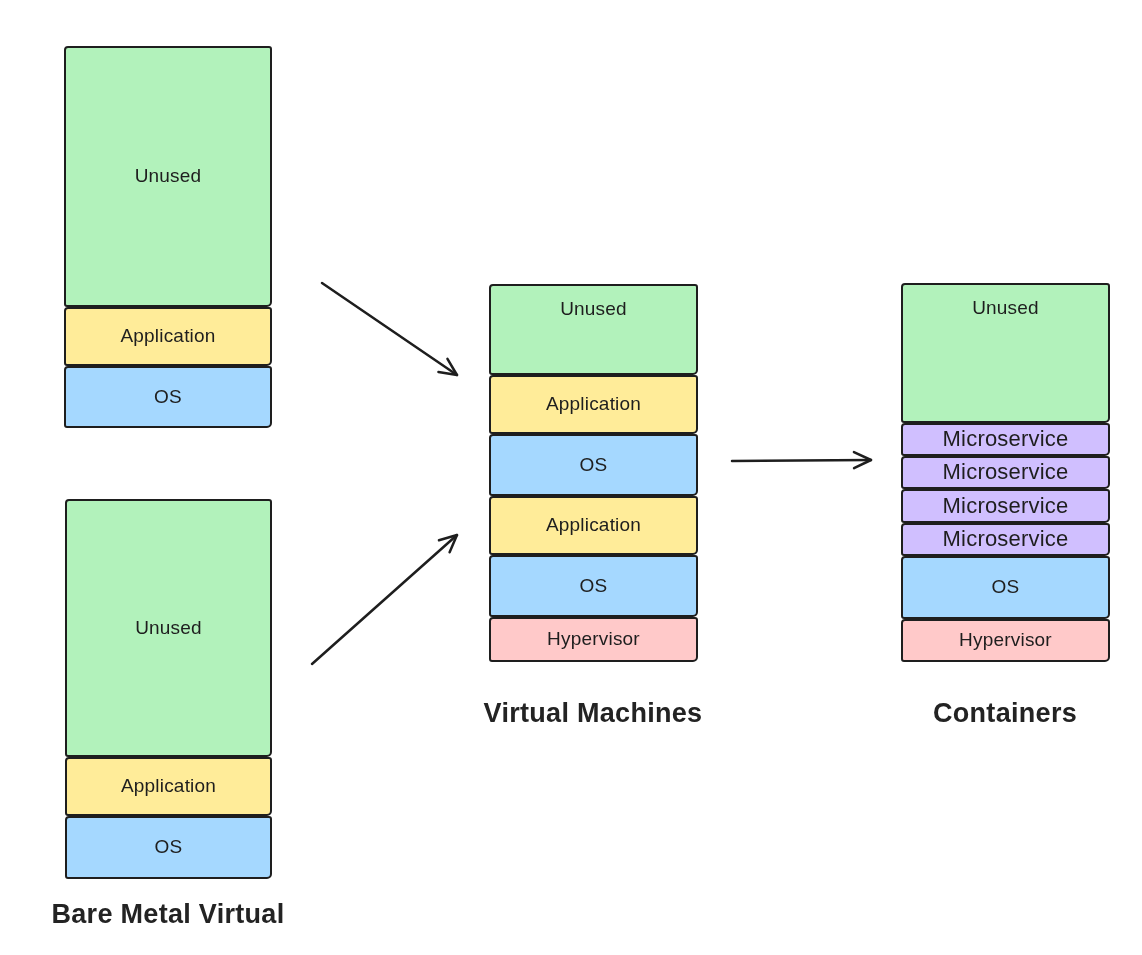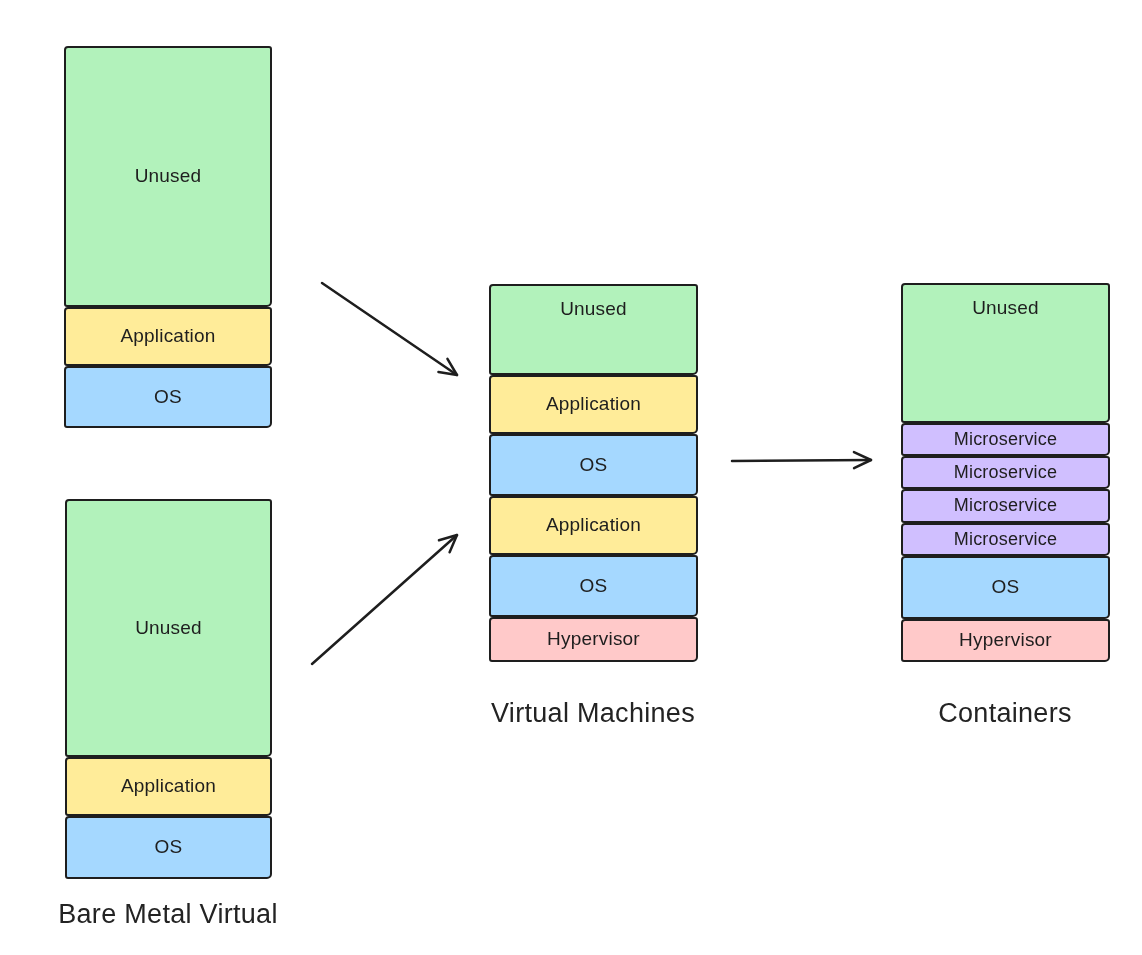--- a/index.html
+++ b/index.html
@@ -14,26 +14,26 @@
   .stack{position:absolute;display:flex;flex-direction:column;border-radius:7px;}
   .seg{
     box-sizing:border-box;
     border:2px solid #1e1e1e;
     border-radius:4px 3px 5px 3px;
     display:flex;align-items:center;justify-content:center;
     font-size:19px;line-height:1.1;
     letter-spacing:.2px;
   }
   .seg--top{align-items:flex-start;padding-top:13px;}
-  .seg--sm{font-size:18px;}
+  .seg--sm{font-size:22px;}
   .caption{
     position:absolute;
     text-align:center;
     font-size:27px;
-    font-weight:400;
+    font-weight:700;
     letter-spacing:.3px;
     color:#232323;
     white-space:nowrap;
   }
   .arrows{position:absolute;left:0;top:0;pointer-events:none;}
 </style>
 </head>
 <body>
 
 <div class="canvas">

